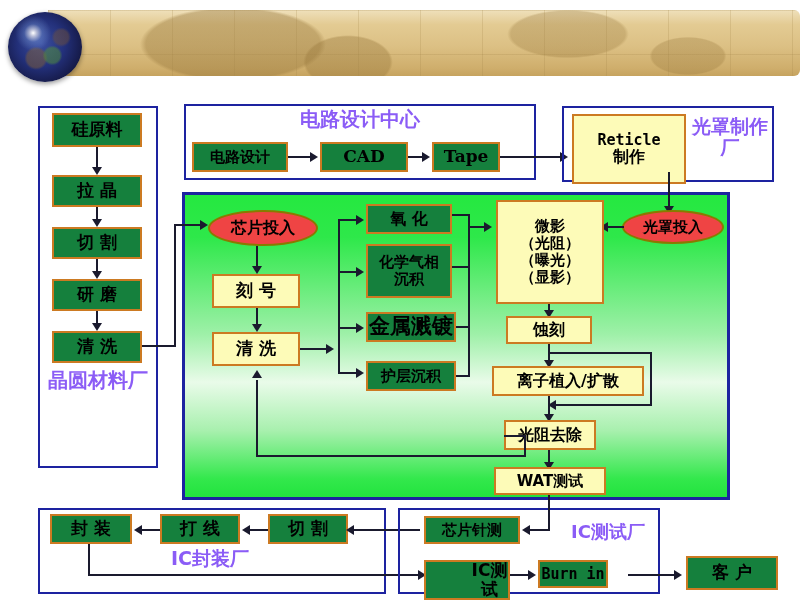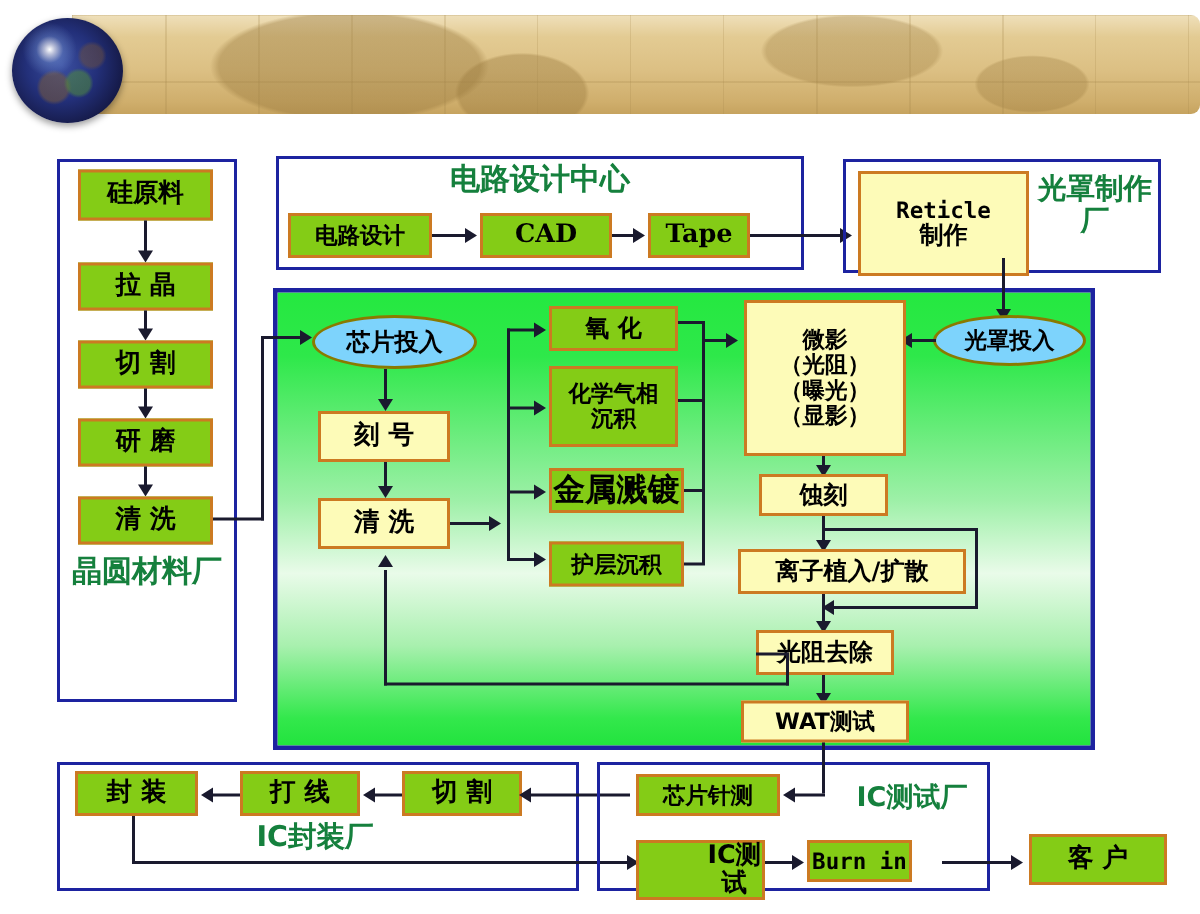--- a/index.html
+++ b/index.html
@@ -26,29 +26,29 @@
   #globe{position:absolute;left:8px;top:6px;width:74px;height:70px;border-radius:50%;
      background:
        radial-gradient(circle at 34% 30%, #ffffff 0%, rgba(255,255,255,.65) 5%, rgba(160,200,255,.25) 13%, transparent 26%),
        radial-gradient(circle at 60% 62%, rgba(80,140,60,.55) 0 12%, transparent 16%),
        radial-gradient(circle at 38% 66%, rgba(120,90,60,.55) 0 14%, transparent 18%),
        radial-gradient(circle at 72% 36%, rgba(110,80,60,.5) 0 10%, transparent 14%),
        radial-gradient(circle at 45% 45%, #3b4fa0 0%, #23307a 42%, #161b4a 72%, #0a0c22 100%);
      box-shadow:0 2px 5px rgba(0,0,0,.4);}
 
   
-  .box{position:absolute;background:#84cc16;border:2px solid #cc7a22;
+  .box{position:absolute;background:#15803d;border:2px solid #cc7a22;
        display:flex;align-items:center;justify-content:center;text-align:center;
        color:#000;font-weight:bold;line-height:1.12;box-sizing:border-box;}
   .box.pale{background:#fdfbb8;}
-  .ell{position:absolute;background:#7dd3fc;border:2px solid #8a7a00;
+  .ell{position:absolute;background:#ef4444;border:2px solid #8a7a00;
        border-radius:50%;display:flex;align-items:center;justify-content:center;
        text-align:center;color:#000;font-weight:bold;box-sizing:border-box;}
   .group{position:absolute;border:2px solid #1d23a0;box-sizing:border-box;background:transparent;}
-  .grouplabel{position:absolute;color:#15803d;font-weight:bold;text-align:center;line-height:1.12;}
+  .grouplabel{position:absolute;color:#8b5cf6;font-weight:bold;text-align:center;line-height:1.12;}
   .ln{position:absolute;background:#1a1a2e;}
   .lnh{height:2px;}
   .lnv{width:2px;}
   .ar{position:absolute;width:0;height:0;}
   .ar-d{border-left:5px solid transparent;border-right:5px solid transparent;border-top:8px solid #1a1a2e;}
   .ar-u{border-left:5px solid transparent;border-right:5px solid transparent;border-bottom:8px solid #1a1a2e;}
   .ar-r{border-top:5px solid transparent;border-bottom:5px solid transparent;border-left:8px solid #1a1a2e;}
   .ar-l{border-top:5px solid transparent;border-bottom:5px solid transparent;border-right:8px solid #1a1a2e;}
 
   

